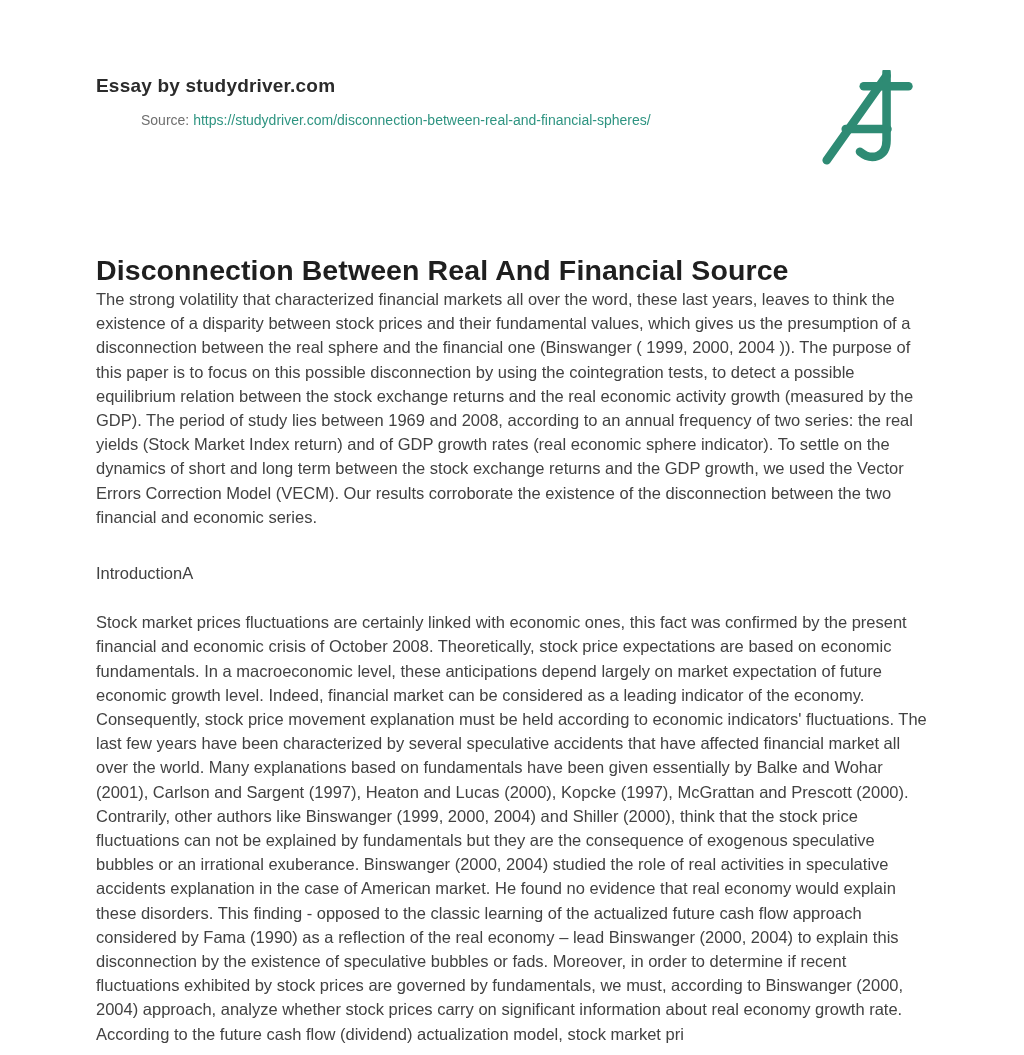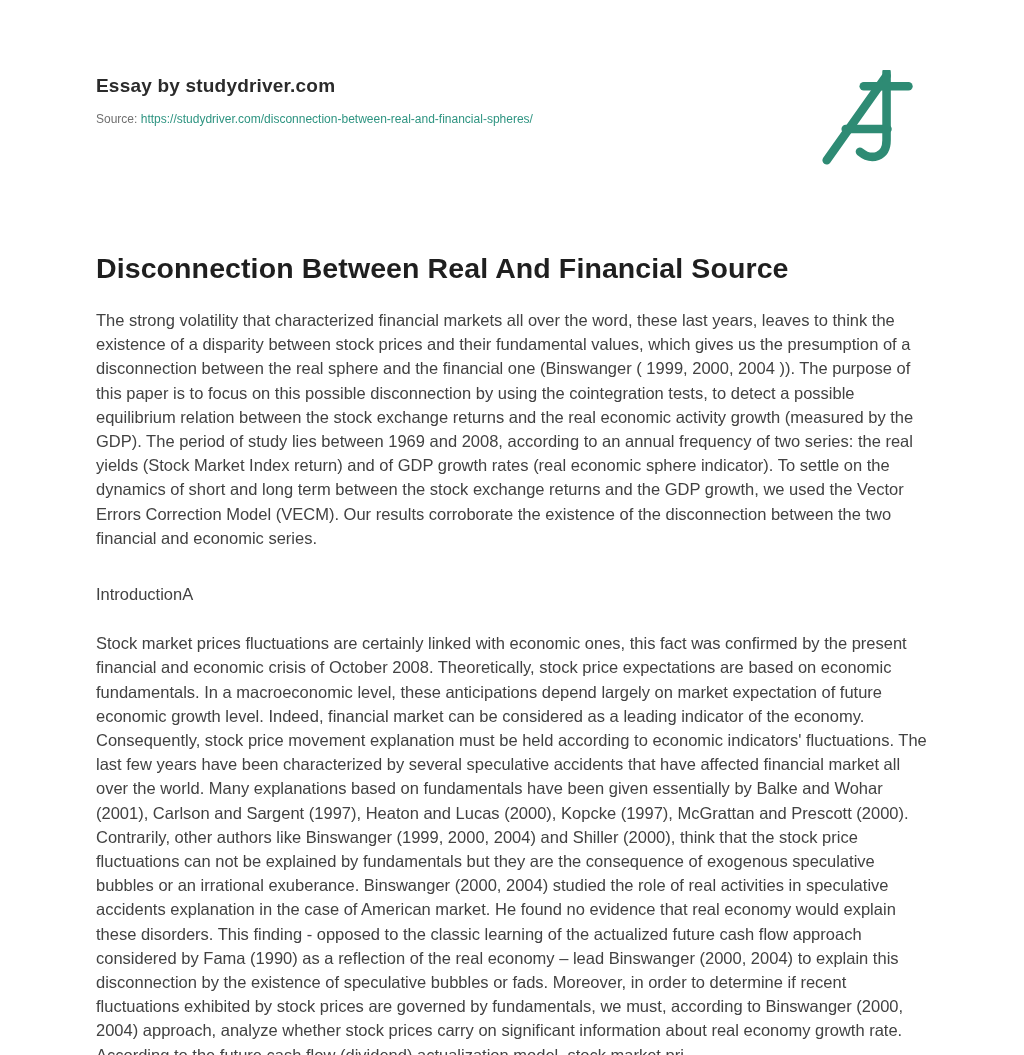--- a/index.html
+++ b/index.html
@@ -19,22 +19,23 @@
     background: #ffffff;
   }
   .byline {
     font-size: 19px;
     font-weight: 700;
     color: #2b2b2b;
     letter-spacing: 0.2px;
   }
   .source-line {
     margin-top: 15px;
-    font-size: 12px;
+    font-size: 14px;
     color: #6f6f6f;
+    margin-left: 45px;
   }
   .source-link {
     color: #2e9481;
     text-decoration: none;
     cursor: pointer;
   }
   .logo {
     position: absolute;
     top: 70px;
     right: 108px;
@@ -42,21 +43,20 @@
     height: 95px;
   }
   .article-title {
     margin-top: 126px;
     font-size: 28.5px;
     font-weight: 700;
     color: #1f1f1f;
     letter-spacing: 0.1px;
   }
   .para {
-    margin-top: 23px;
     font-size: 16.5px;
     line-height: 24.2px;
     color: #424242;
   }
   .section-heading {
     margin-top: 32px;
     font-size: 16.5px;
     line-height: 24.2px;
     color: #424242;
   }

